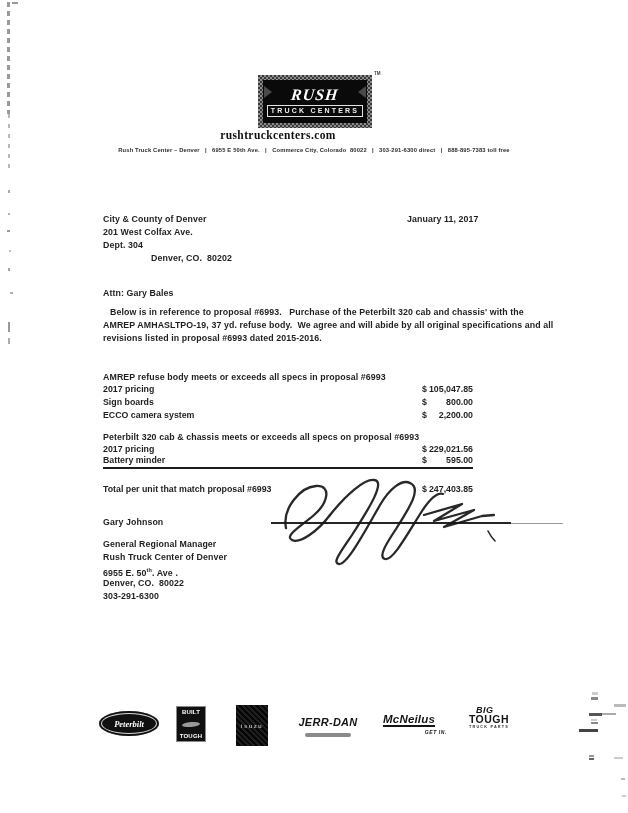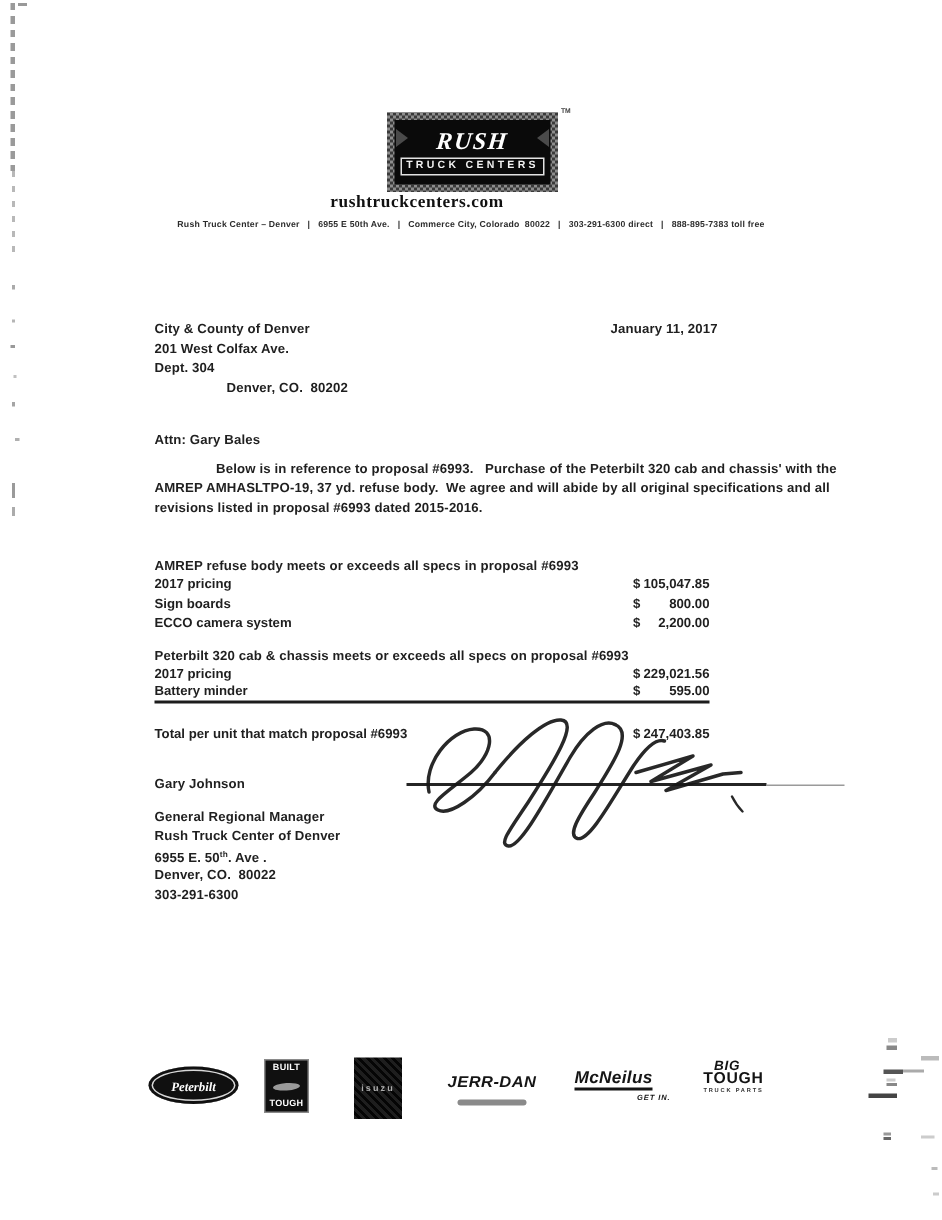--- a/index.html
+++ b/index.html
@@ -124,21 +124,21 @@
   <div class="website">rushtruckcenters.com</div>
   <div class="contact">Rush Truck Center – Denver   |   6955 E 50th Ave.   |   Commerce City, Colorado  80022   |   303-291-6300 direct   |   888-895-7383 toll free</div>
 
   <div class="t" style="left:407px;top:213px;">January 11, 2017</div>
   <div class="t" style="left:103px;top:213px;">City &amp; County of Denver</div>
   <div class="t" style="left:103px;top:226px;">201 West Colfax Ave.</div>
   <div class="t" style="left:103px;top:239px;">Dept. 304</div>
   <div class="t" style="left:103px;top:252px;padding-left:48px;">Denver, CO.  80202</div>
 
   <div class="t" style="left:103px;top:287px;">Attn: Gary Bales</div>
-  <div class="t" style="left:110px;top:306px;margin-left:34px;">Below is in reference to proposal #6993.   Purchase of the Peterbilt 320 cab and chassis' with the</div>
+  <div class="t" style="left:110px;top:306px;">Below is in reference to proposal #6993.   Purchase of the Peterbilt 320 cab and chassis' with the</div>
   <div class="t" style="left:103px;top:319px;">AMREP AMHASLTPO-19, 37 yd. refuse body.  We agree and will abide by all original specifications and all</div>
   <div class="t" style="left:103px;top:332px;">revisions listed in proposal #6993 dated 2015-2016.</div>
 
   <div class="t" style="left:103px;top:371px;">AMREP refuse body meets or exceeds all specs in proposal #6993</div>
   <div class="prow" style="top:384px;">
     <span class="lbl">2017 pricing</span>
     <span class="amt">
         <span>$</span>
         <span>105,047.85</span>
       </span>

